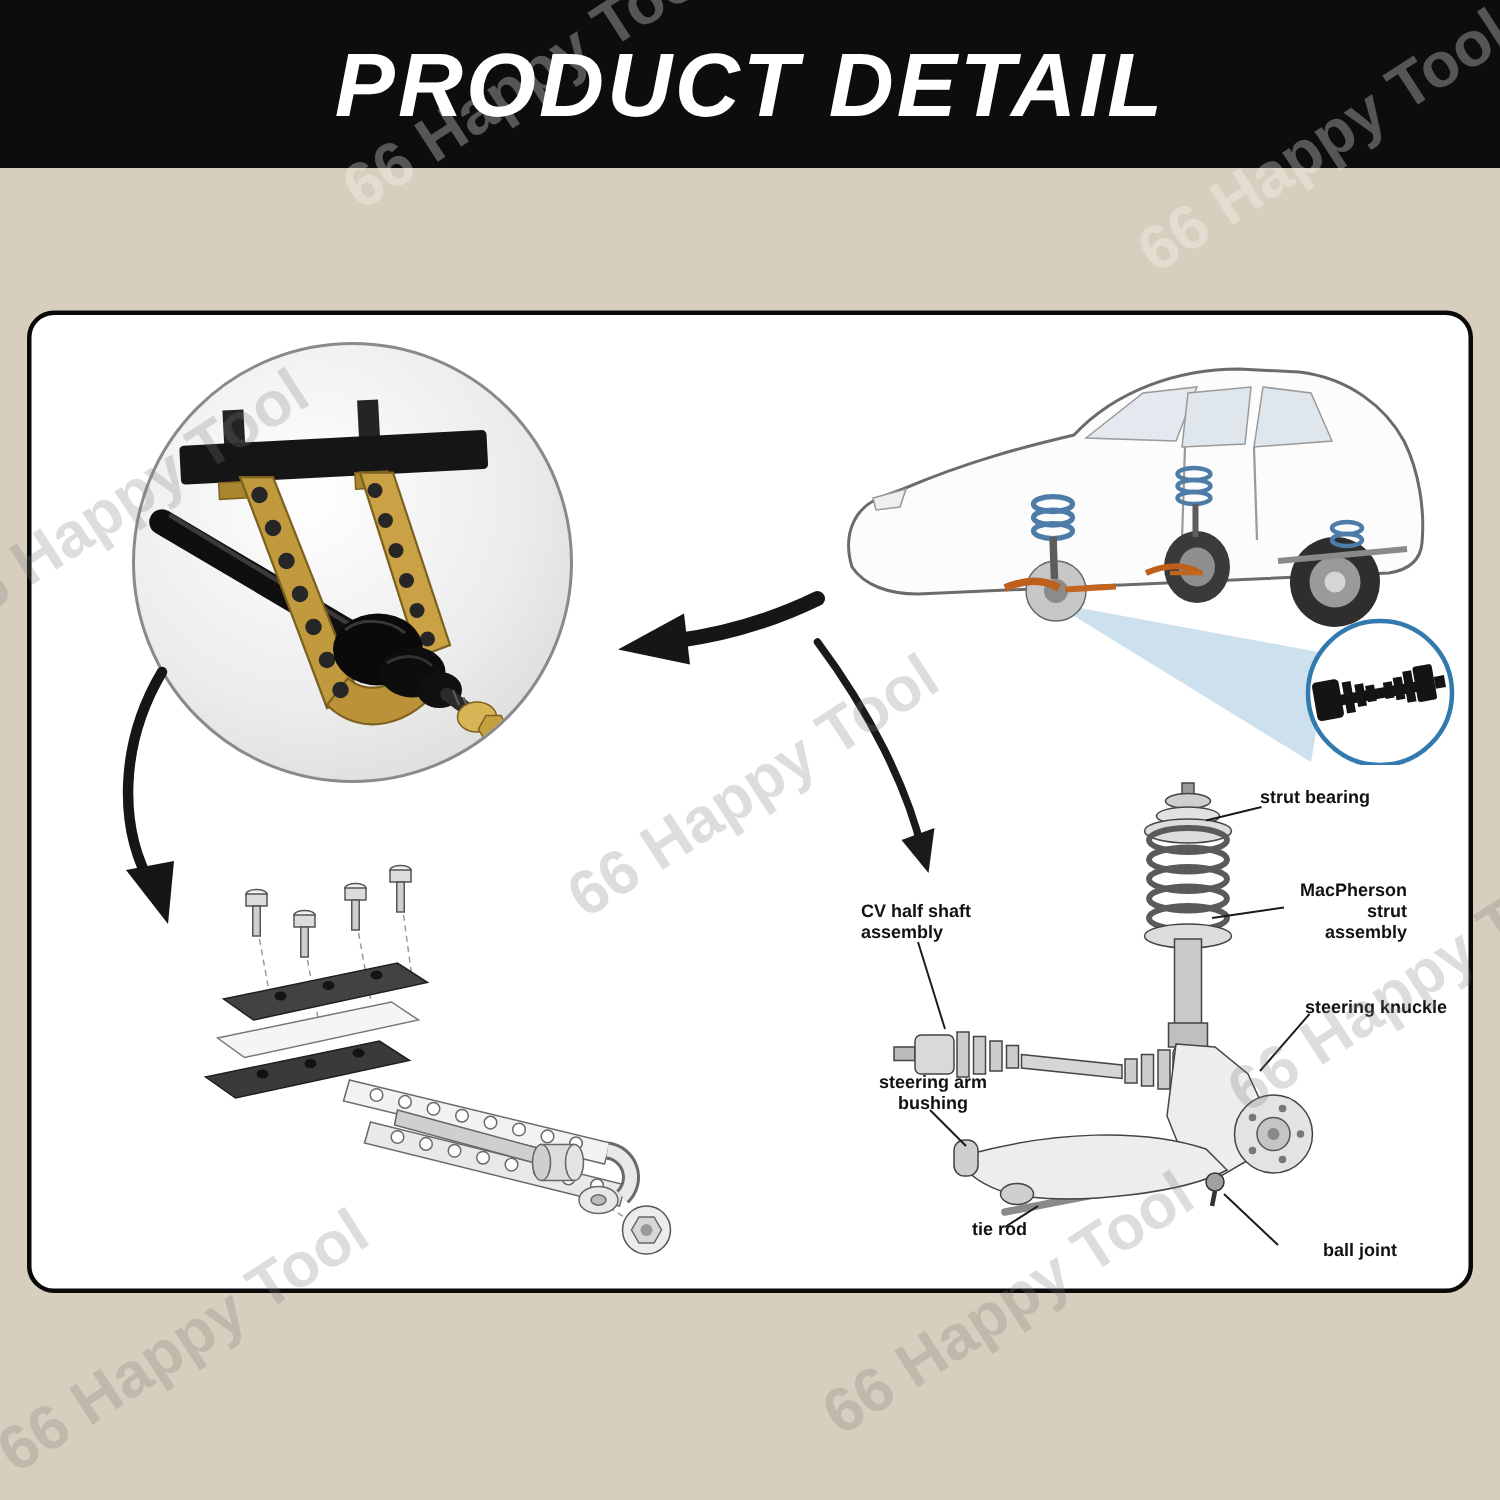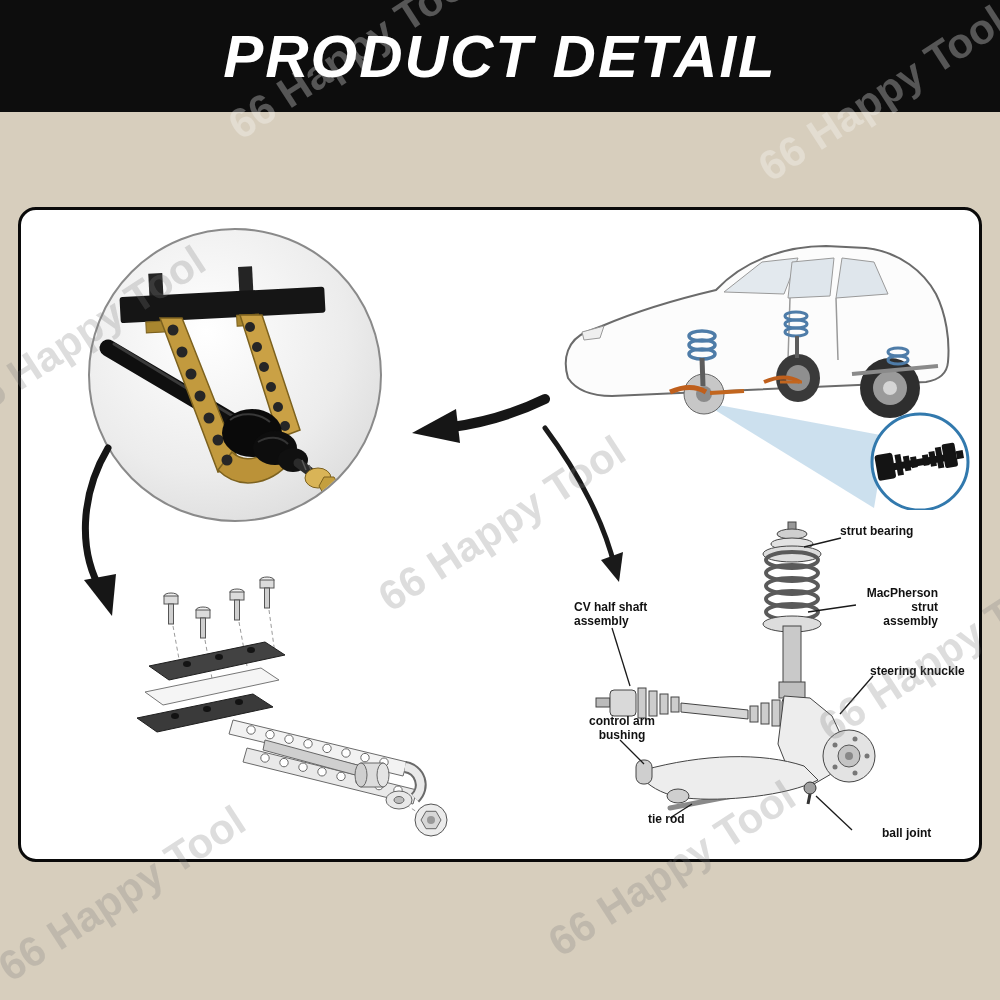--- a/index.html
+++ b/index.html
@@ -329,16 +329,16 @@
       <path d="M 60,128 L 78,186"></path>
       <path d="M 68,240 L 92,264"></path>
       <path d="M 118,318 L 140,304"></path>
       <path d="M 300,330 L 264,296"></path>
     </g>
   </svg>
   <div class="lbl nowrap" style="left:288px;top:24px;">strut bearing</div>
   <div class="lbl" style="left:306px;top:86px;width:80px;text-align:right;">MacPherson strut assembly</div>
   <div class="lbl nowrap" style="left:318px;top:164px;">steering knuckle</div>
   <div class="lbl" style="left:22px;top:100px;width:90px;">CV half shaft assembly</div>
-  <div class="lbl" style="left:28px;top:214px;width:84px;text-align:center;">control arm bushing</div>
+  <div class="lbl" style="left:28px;top:214px;width:84px;text-align:center;">steering arm bushing</div>
   <div class="lbl nowrap" style="left:96px;top:312px;">tie rod</div>
   <div class="lbl nowrap" style="left:302px;top:326px;margin-left:28px;">ball joint</div>
 </div>
 
 </body></html>

